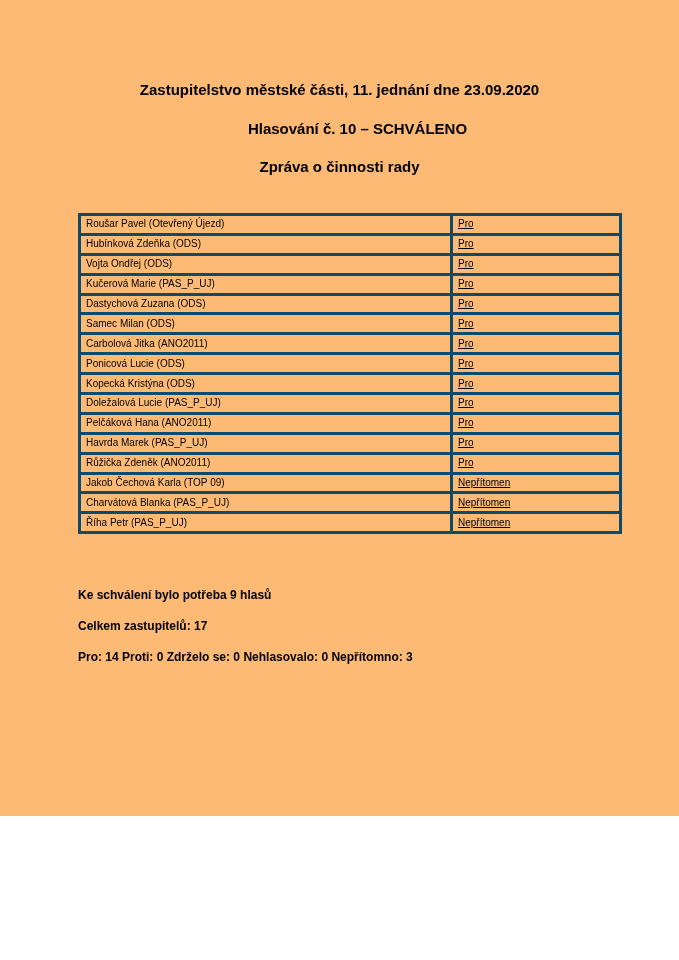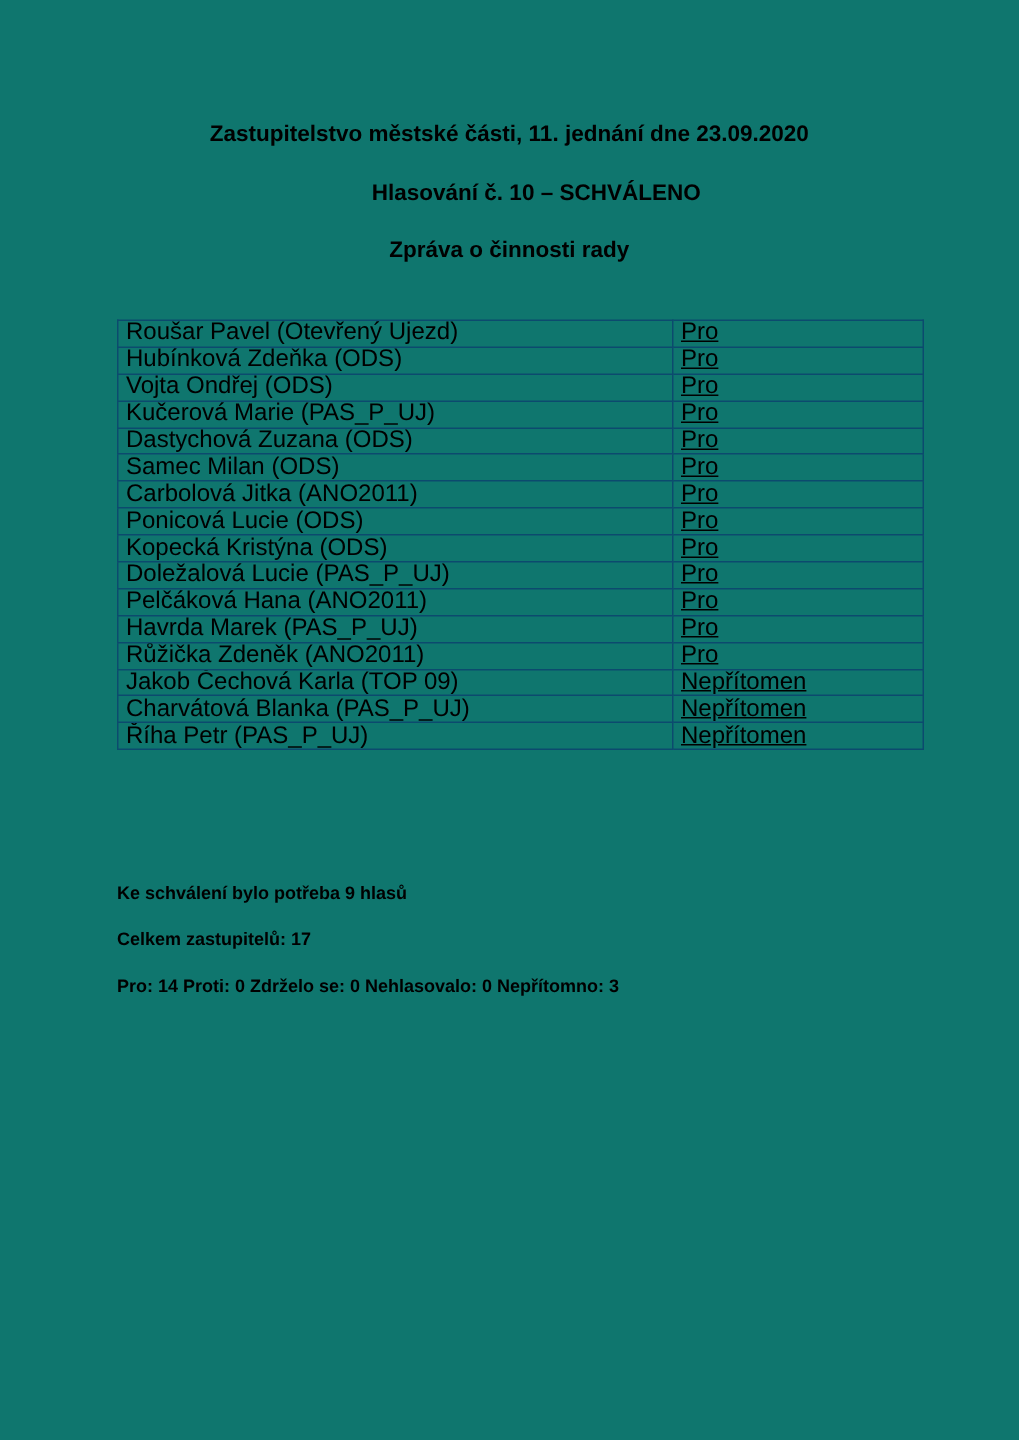--- a/index.html
+++ b/index.html
@@ -3,22 +3,22 @@
 <meta charset="utf-8">
 <style>
   html, body {
     margin: 0;
     padding: 0;
     background: #ffffff;
   }
   .page {
     position: relative;
     width: 679px;
-    height: 960px;
-    background: #0f766e;
+    height: 816px;
+    background: #fdba74;
     color: #000000;
     font-family: "Liberation Sans", sans-serif;
     overflow: hidden;
   }
   .heading {
     position: absolute;
     left: 0;
     width: 679px;
     margin: 0;
     text-align: center;
@@ -32,22 +32,22 @@
 
   .vote-table {
     position: absolute;
     top: 213px;
     left: 78px;
     width: 529px;
     border-collapse: collapse;
     table-layout: fixed;
   }
   .vote-table td {
-    border: 1px solid #0c4a6e;
-    font-size: 16px;
+    border: 3px solid #0c4a6e;
+    font-size: 10px;
     line-height: 14px;
     padding: 1px 4px 1px 5px;
     height: 14.9px;
     vertical-align: middle;
     overflow: hidden;
     white-space: nowrap;
   }
   .cell-name { width: 360px; }
   .cell-vote { width: 157px; text-decoration: underline; }
 

